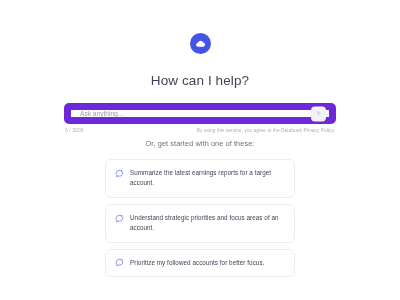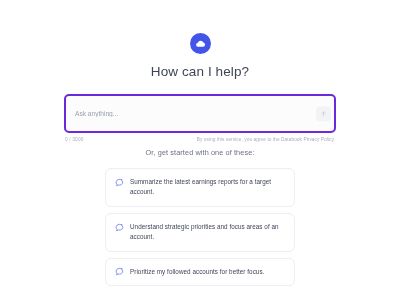--- a/index.html
+++ b/index.html
@@ -33,37 +33,37 @@
     border-radius: 50%;
     background: #4355e8;
     display: flex;
     align-items: center;
     justify-content: center;
   }
   .logo-wrap svg { display: block; }
 
   
   .heading {
-    margin-top: 10px;
+    margin-top: 19px;
     font-size: 13.5px;
     color: #3f4556;
     letter-spacing: 0.1px;
     font-weight: 400;
   }
 
   
   .composer-block {
     margin-top: 15px;
     width: 272px;
   }
   .composer {
     position: relative;
-    height: 39px;
+    height: 21px;
     background: #fcfcfd;
-    border: 2px solid #6d28d9;
+    border: 7px solid #6d28d9;
     border-radius: 5px;
     display: flex;
     box-sizing: border-box;
     padding: 0 26px 0 9px;
   }
   .composer-input {
     border: none;
     outline: none;
     background: transparent;
     width: 100%;

